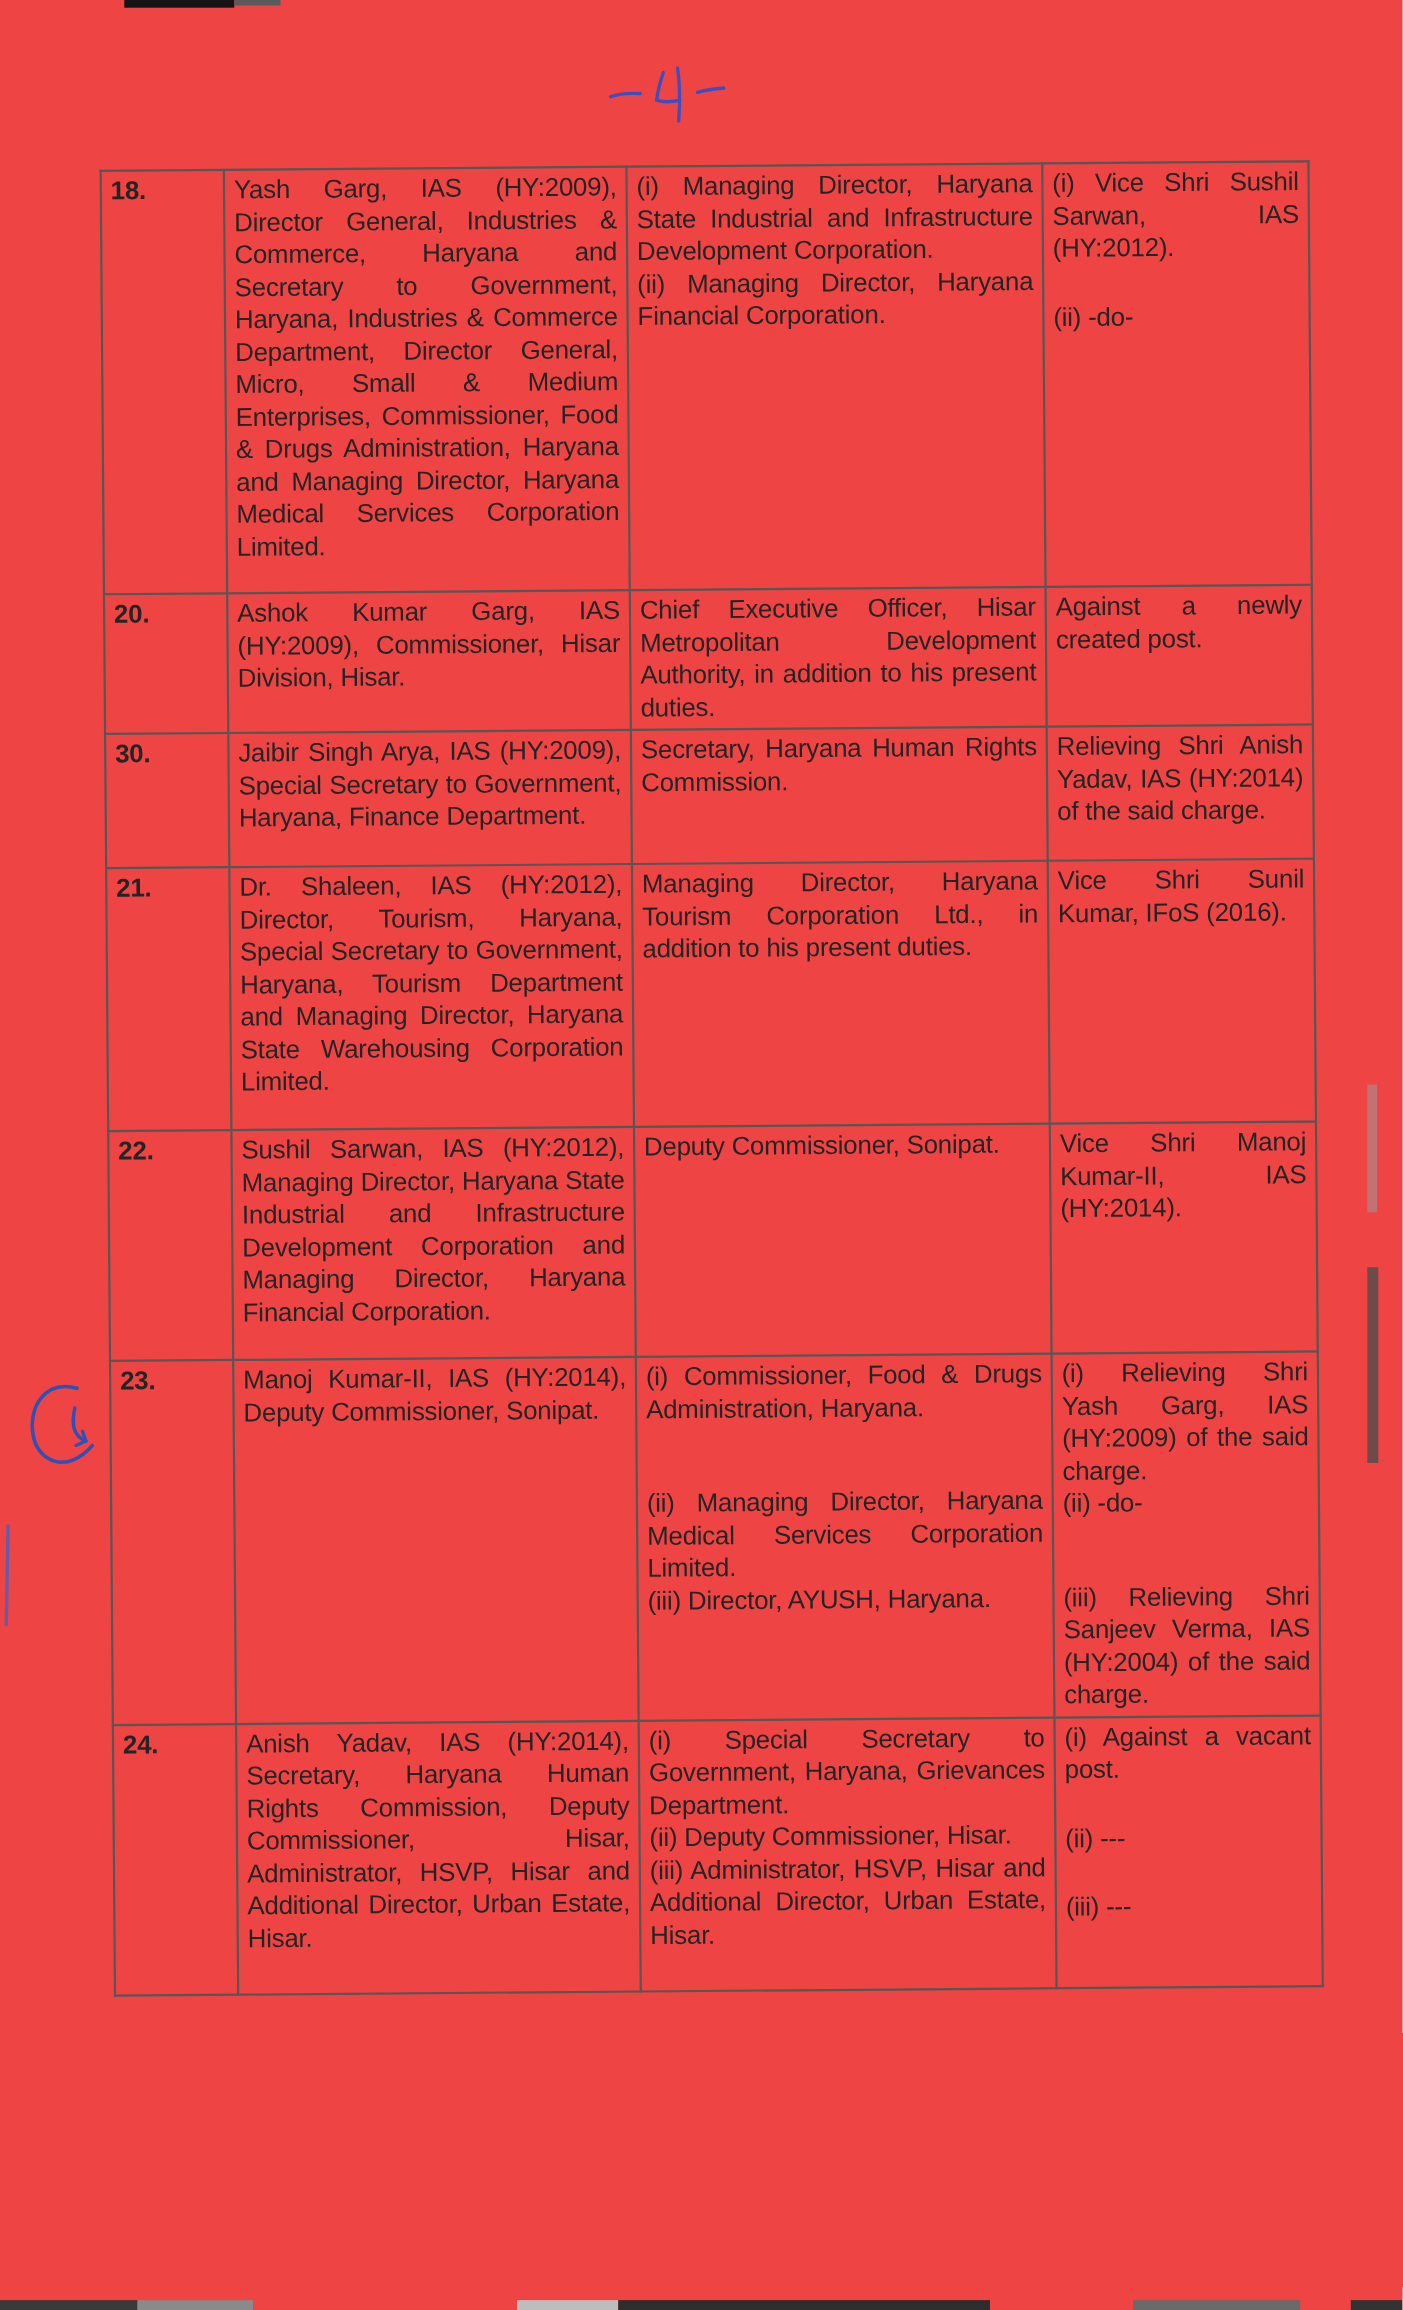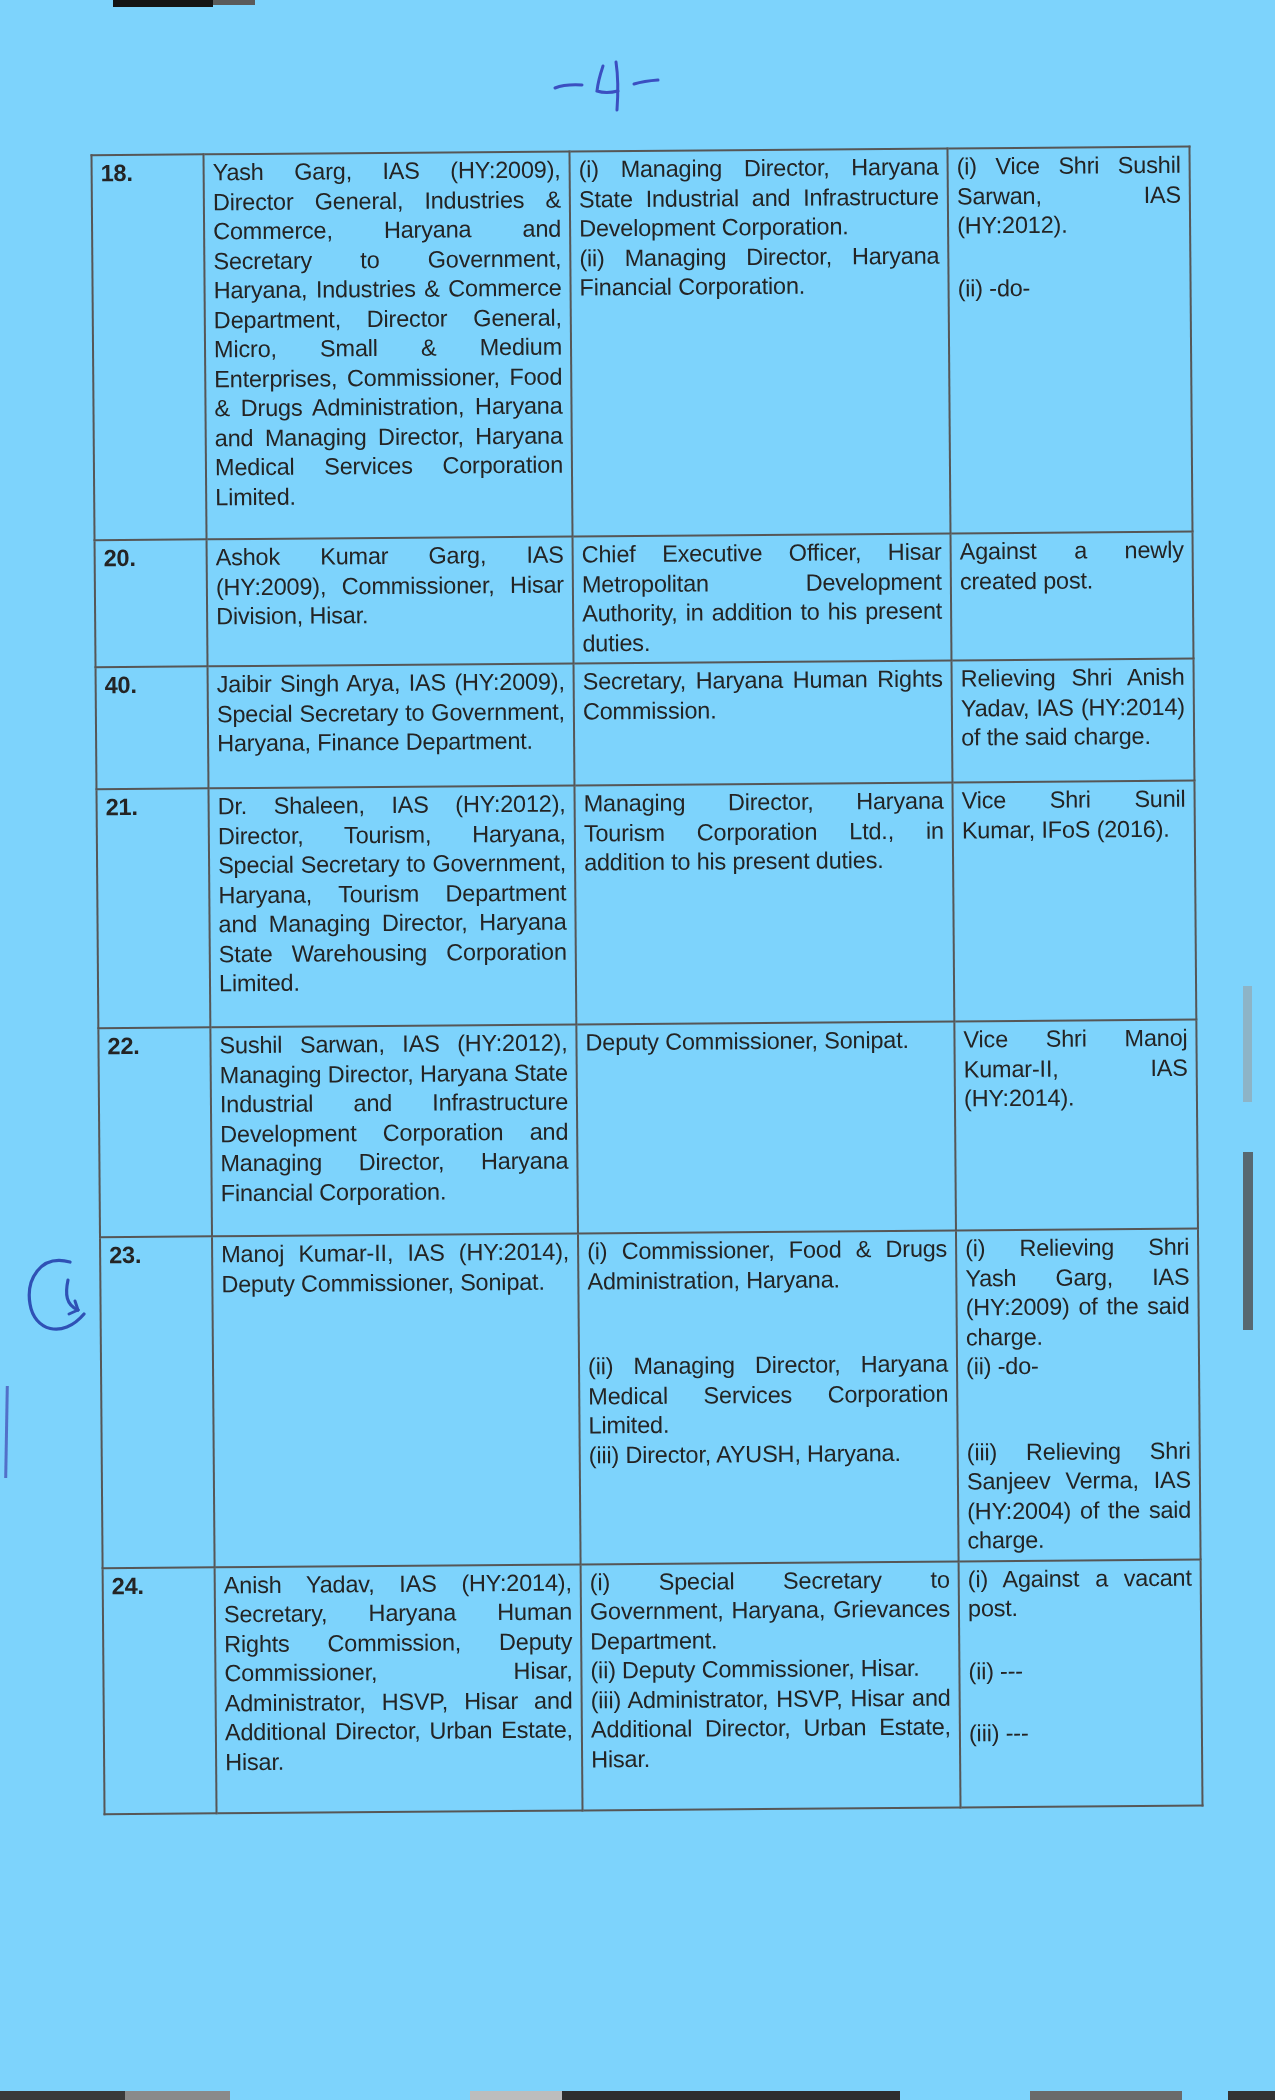--- a/index.html
+++ b/index.html
@@ -1,19 +1,19 @@
 <!DOCTYPE html>
 <html><head>
 <meta charset="utf-8">
 <style>
   html,body{margin:0;padding:0;background:#e8e8e6;}
   #page{
     position:relative;
     width:1275px;height:2100px;
-    background:#7dd3fc;
+    background:#ef4444;
     overflow:hidden;
     font-family:"Liberation Sans", sans-serif;
     color:#242424;
   }
   
   #pageno{
     position:absolute;left:548px;top:58px;width:120px;height:62px;
   }
   #pageno svg{width:100%;height:100%;}
   
@@ -120,21 +120,21 @@
           </td>
           <td class="c3">
             <div class="para">Chief Executive Officer, Hisar Metropolitan Development Authority, in addition to his present duties.</div>
           </td>
           <td class="c4">
             <div class="para">Against a newly created post.</div>
           </td>
         </tr>
 
         <tr class="r2">
-          <td class="c1">40.</td>
+          <td class="c1">30.</td>
           <td class="c2">
             <div class="para">Jaibir Singh Arya, IAS (HY:2009), Special Secretary to Government, Haryana, Finance Department.</div>
           </td>
           <td class="c3">
             <div class="para">Secretary, Haryana Human Rights Commission.</div>
           </td>
           <td class="c4">
             <div class="para">Relieving Shri Anish Yadav, IAS (HY:2014) of the said charge.</div>
           </td>
         </tr>

